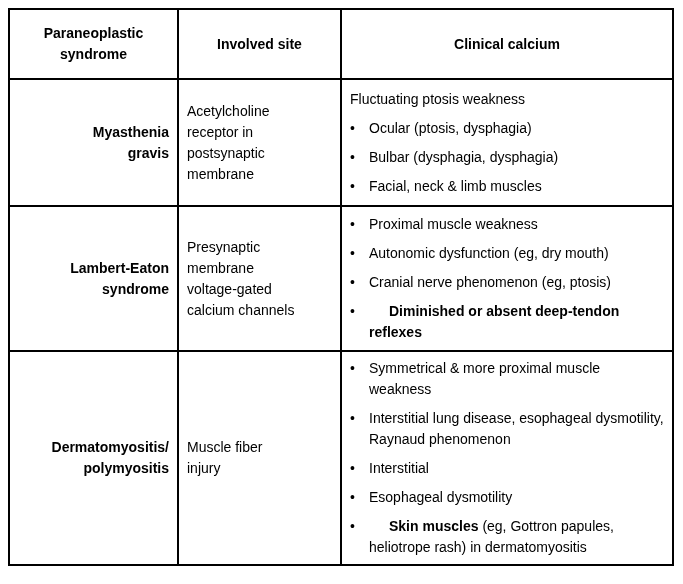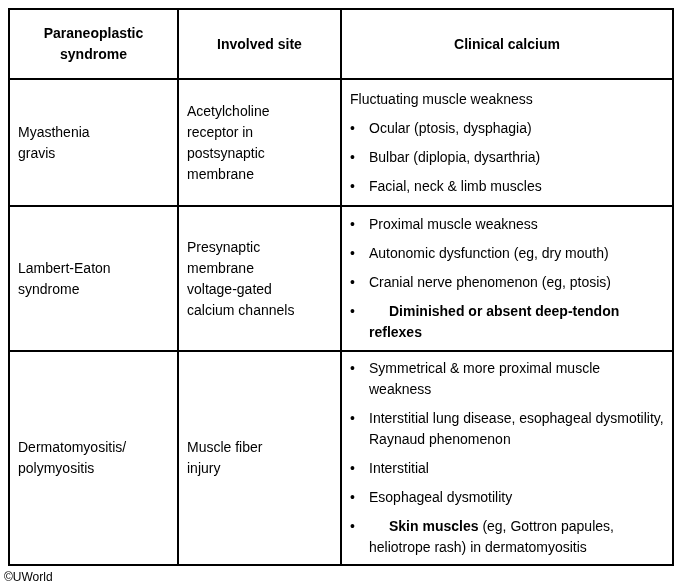--- a/index.html
+++ b/index.html
@@ -36,22 +36,22 @@
   }
   thead tr { height: 70px; }
   tbody tr:nth-child(1) { height: 127px; }
   tbody tr:nth-child(2) { height: 145px; }
   tbody tr:nth-child(3) { height: 206px; }
   th {
     font-weight: bold;
     text-align: center;
   }
   td.syndrome {
-    font-weight: normal;
-    text-align: left;
+    font-weight: bold;
+    text-align: right;
   }
   td.site {
     text-align: left;
     font-weight: normal;
   }
   td.features {
     text-align: left;
     padding: 8px 10px 8px 13px;
   }
   .feat {
@@ -90,29 +90,29 @@
         <th>Involved site</th>
         <th>Clinical calcium</th>
       </tr>
     </thead>
     <tbody>
         <tr>
           <td class="syndrome">Myasthenia<br>gravis</td>
           <td class="site">Acetylcholine<br>receptor in<br>postsynaptic<br>membrane</td>
           <td class="features">
             <div class="feat">
-              <span class="ftext"><span>Fluctuating muscle weakness</span></span>
+              <span class="ftext"><span>Fluctuating ptosis weakness</span></span>
             </div>
             <div class="feat">
               <span class="bullet">•</span>
               <span class="ftext"><span>Ocular (ptosis, dysphagia)</span></span>
             </div>
             <div class="feat">
               <span class="bullet">•</span>
-              <span class="ftext"><span>Bulbar (diplopia, dysarthria)</span></span>
+              <span class="ftext"><span>Bulbar (dysphagia, dysphagia)</span></span>
             </div>
             <div class="feat">
               <span class="bullet">•</span>
               <span class="ftext"><span>Facial, neck &amp; limb muscles</span></span>
             </div>
           </td>
         </tr>
         <tr>
           <td class="syndrome">Lambert-Eaton<br>syndrome</td>
           <td class="site">Presynaptic<br>membrane<br>voltage-gated<br>calcium channels</td>
@@ -156,14 +156,13 @@
               <span class="ftext"><span>Esophageal dysmotility</span></span>
             </div>
             <div class="feat">
               <span class="bullet">•</span>
               <span class="ftext"><span class="b">Skin muscles</span><span> (eg, Gottron papules, heliotrope rash) in dermatomyositis</span></span>
             </div>
           </td>
         </tr>
       </tbody>
   </table>
-  <div class="footer">©UWorld</div>
 </div>
 
 </body></html>

